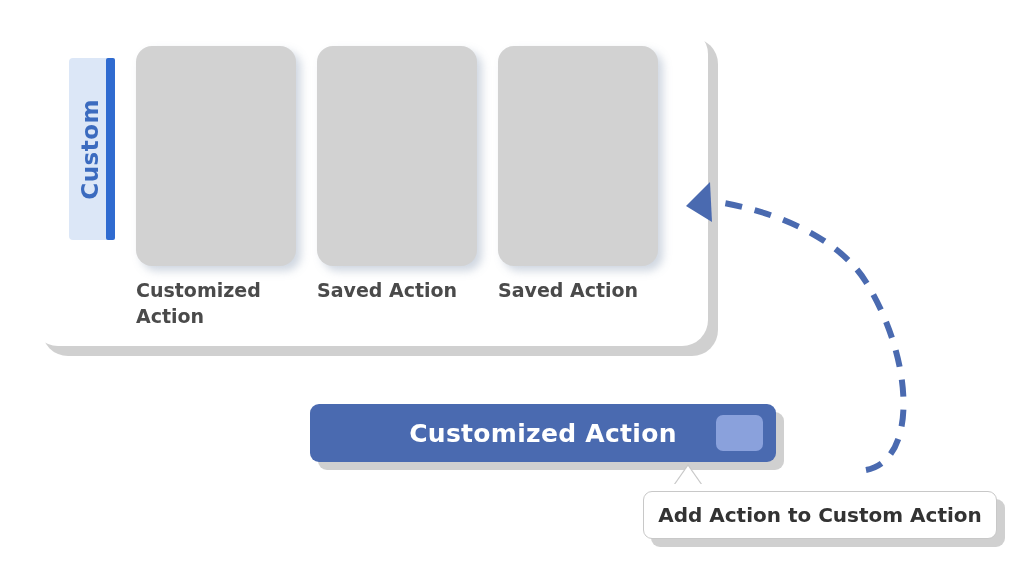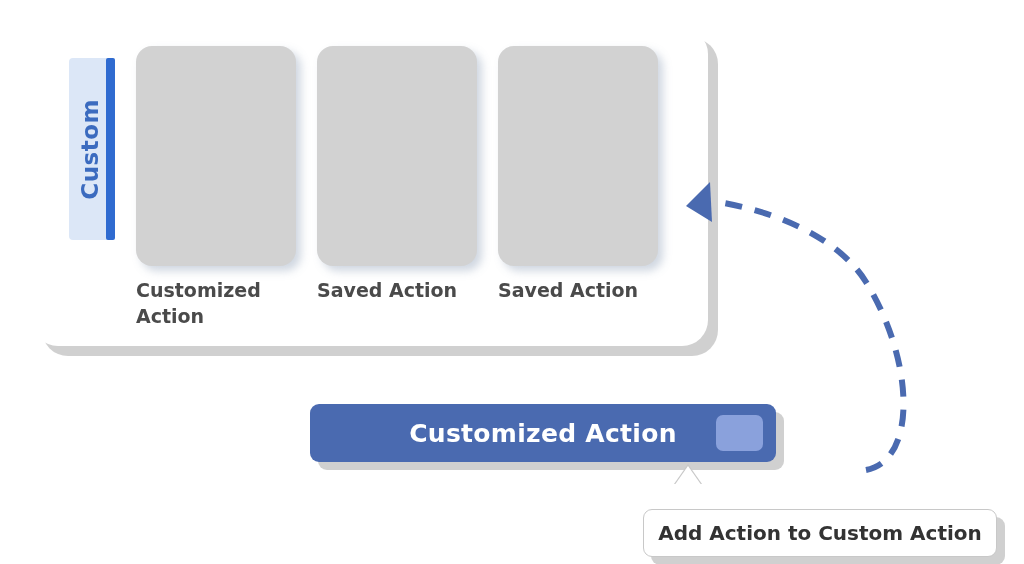--- a/index.html
+++ b/index.html
@@ -119,21 +119,21 @@
     width: 47px;
     height: 36px;
     background: #8aa1dc;
     border-radius: 7px;
   }
 
   
   .tooltip {
     position: absolute;
     left: 643px;
-    top: 509px;
+    top: 491px;
     width: 352px;
     height: 46px;
     background: #ffffff;
     border: 1.5px solid #c8c8c8;
     border-radius: 9px;
     box-shadow: 8px 8px 0 0 rgba(150,150,150,0.45);
     display: flex;
     align-items: center;
     justify-content: center;
   }

